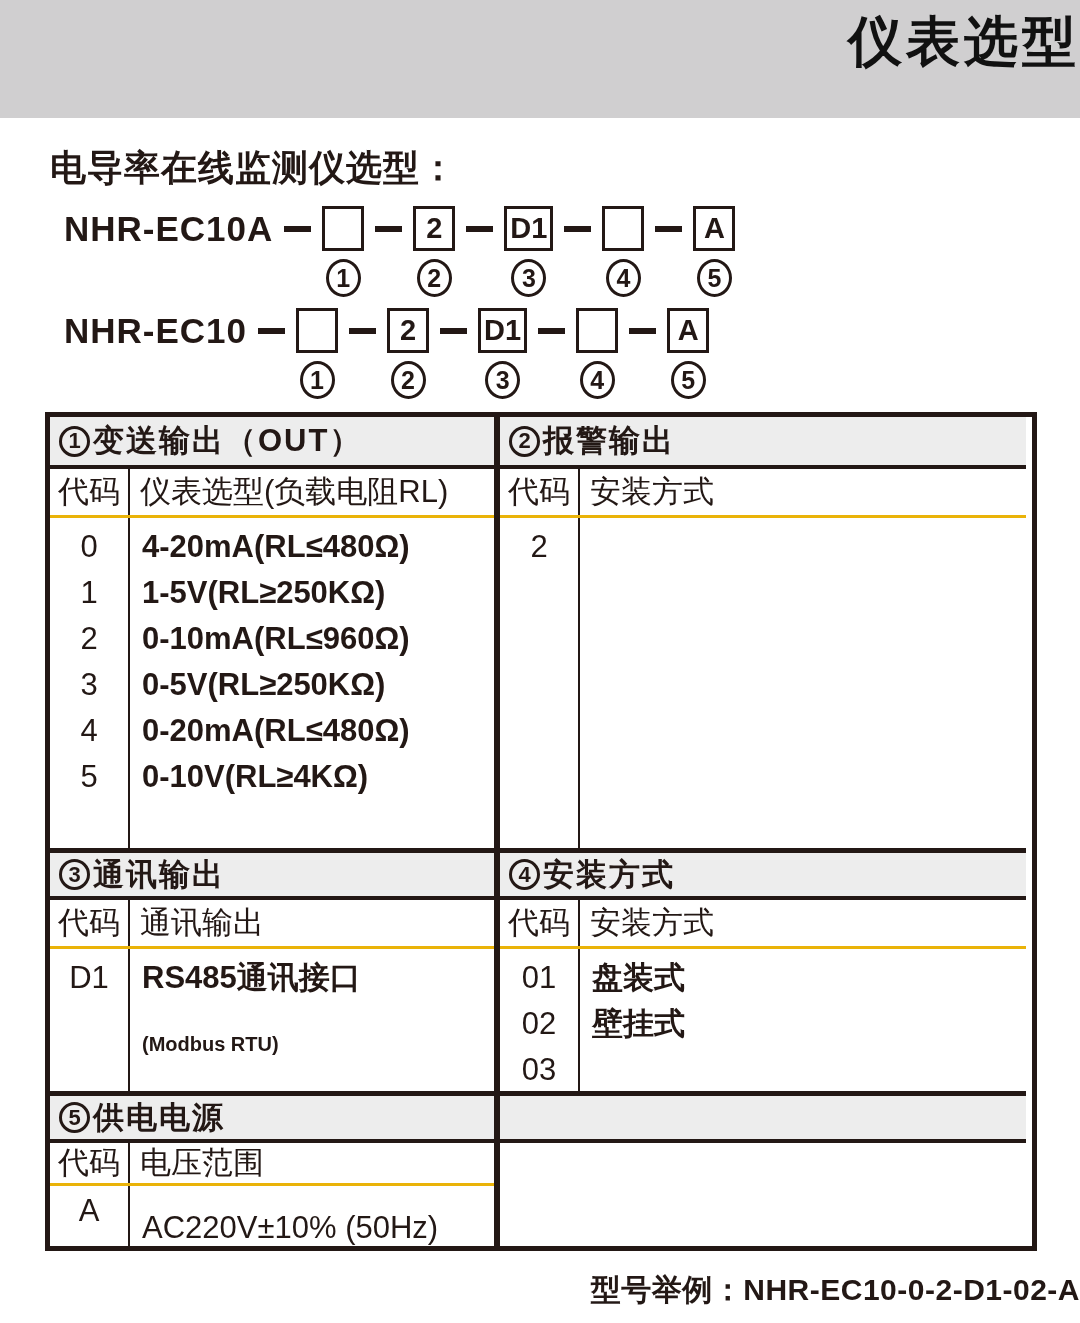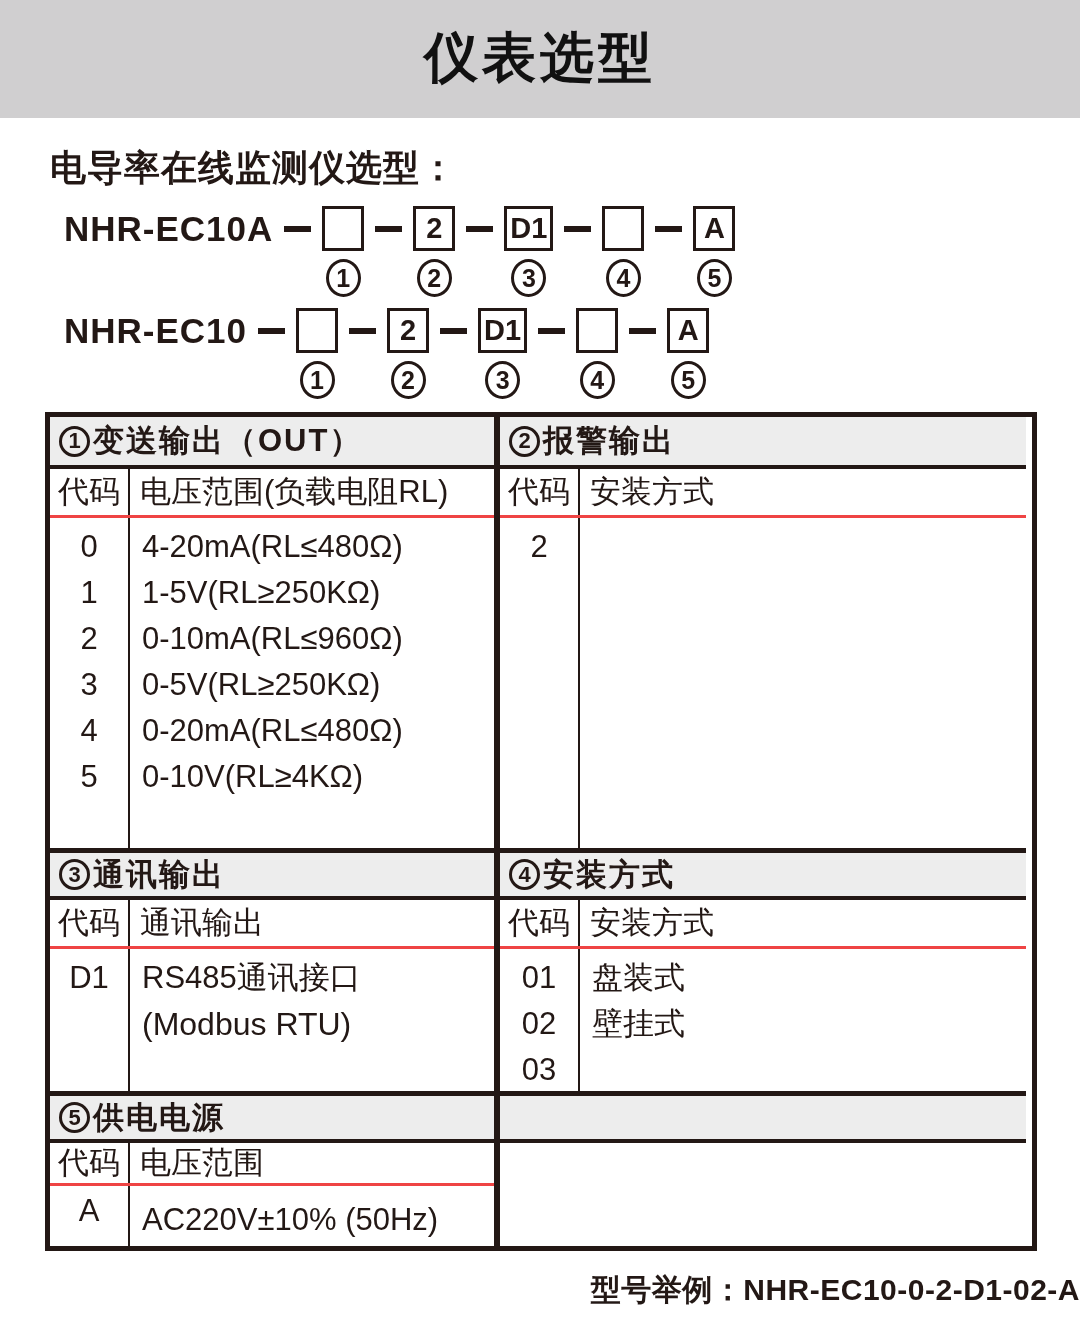--- a/index.html
+++ b/index.html
@@ -9,22 +9,22 @@
     font-family: "Liberation Sans", "DejaVu Sans", sans-serif;
     color: #231815;
     overflow: hidden;
     position: relative;
   }
 
   
   .banner {
     width: 1080px; height: 118px;
     background: #d0cfd0;
-    text-align: center;
-    padding-top: 26px;
+    text-align: right;
+    padding-top: 10px;
   }
   .banner h1 {
     font-size: 54px; font-weight: 700; letter-spacing: 4px;
     line-height: 62px; color: #111;
   }
   .banner .sub {
     font-size: 23px; font-weight: 400; color: #3a3a3a;
     letter-spacing: 0.5px; margin-top: 1px;
   }
 
@@ -82,57 +82,57 @@
   .sec-num {
     width: 31px; height: 31px; flex: none;
     border: 3px solid #231815; border-radius: 50%;
     display: inline-flex; align-items: center; justify-content: center;
     font-size: 22px; font-weight: 700; letter-spacing: 0;
     margin-right: 3px;
   }
 
   .colhead {
     display: flex; height: 49px;
-    border-bottom: 3px solid #ef4444;
+    border-bottom: 3px solid #eab308;
     font-size: 31px; font-weight: 400;
   }
   .colhead .code {
     width: 80px; flex: none; border-right: 2px solid #231815;
     display: flex; align-items: center; justify-content: center;
     letter-spacing: 0;
   }
   .colhead .desc {
     flex: 1; display: flex; align-items: center;
     padding-left: 10px; white-space: nowrap; overflow: hidden;
   }
 
   .datablock { display: flex; }
   .datablock .codecol {
     width: 80px; flex: none; border-right: 2px solid #231815;
     display: flex; flex-direction: column; align-items: center;
     padding-top: 6px;
   }
-  .datablock .desccol { flex: 1; padding: 6px 0 10px 12px; overflow: hidden; }
+  .datablock .desccol { flex: 1; padding: 6px 0 10px 12px; overflow: hidden; font-weight: bold; }
   .line { line-height: 46px; font-size: 31px; white-space: nowrap; }
-  .line.mono { font-size: 32px; letter-spacing: 0; }
+  .line.mono { font-size: 20px; letter-spacing: 0; margin-top: 20px; }
 
   .h330 { height: 330px; }
   .h142 { height: 142px; }
 
   .colhead.short { height: 43px; }
   .row-a {
     display: flex; height: 60px; font-size: 31px;
   }
   .row-a .code {
     width: 80px; flex: none; border-right: 2px solid #231815;
     display: flex; align-items: flex-start; justify-content: center;
     padding-top: 7px;
   }
   .row-a .desc {
-    flex: 1; padding: 16px 0 0 12px; white-space: nowrap; overflow: hidden; border-radius: 11px;
+    flex: 1; padding: 24px 0 0 12px; white-space: nowrap; overflow: hidden; border-radius: 11px;
   }
   .blank-block { height: 103px; background: #ffffff; }
 
   
   .example {
     margin: 19px 0 0 50px;
     font-size: 30px; font-weight: 700; letter-spacing: 0.5px; text-align: right;
   }
 </style>
 </head>
@@ -209,21 +209,21 @@
 <div class="tbl">
 
   <div class="half-l">
 
     <div class="sec-head">
       <span class="sec-num">1</span>
       <span>变送输出（OUT）</span>
     </div>
     <div class="colhead">
       <div class="code">代码</div>
-      <div class="desc">电压范围(负载电阻RL)</div>
+      <div class="desc">仪表选型(负载电阻RL)</div>
     </div>
     <div class="datablock h330">
       <div class="codecol">
         <div class="line">0</div>
         <div class="line">1</div>
         <div class="line">2</div>
         <div class="line">3</div>
         <div class="line">4</div>
         <div class="line">5</div>
       </div>

